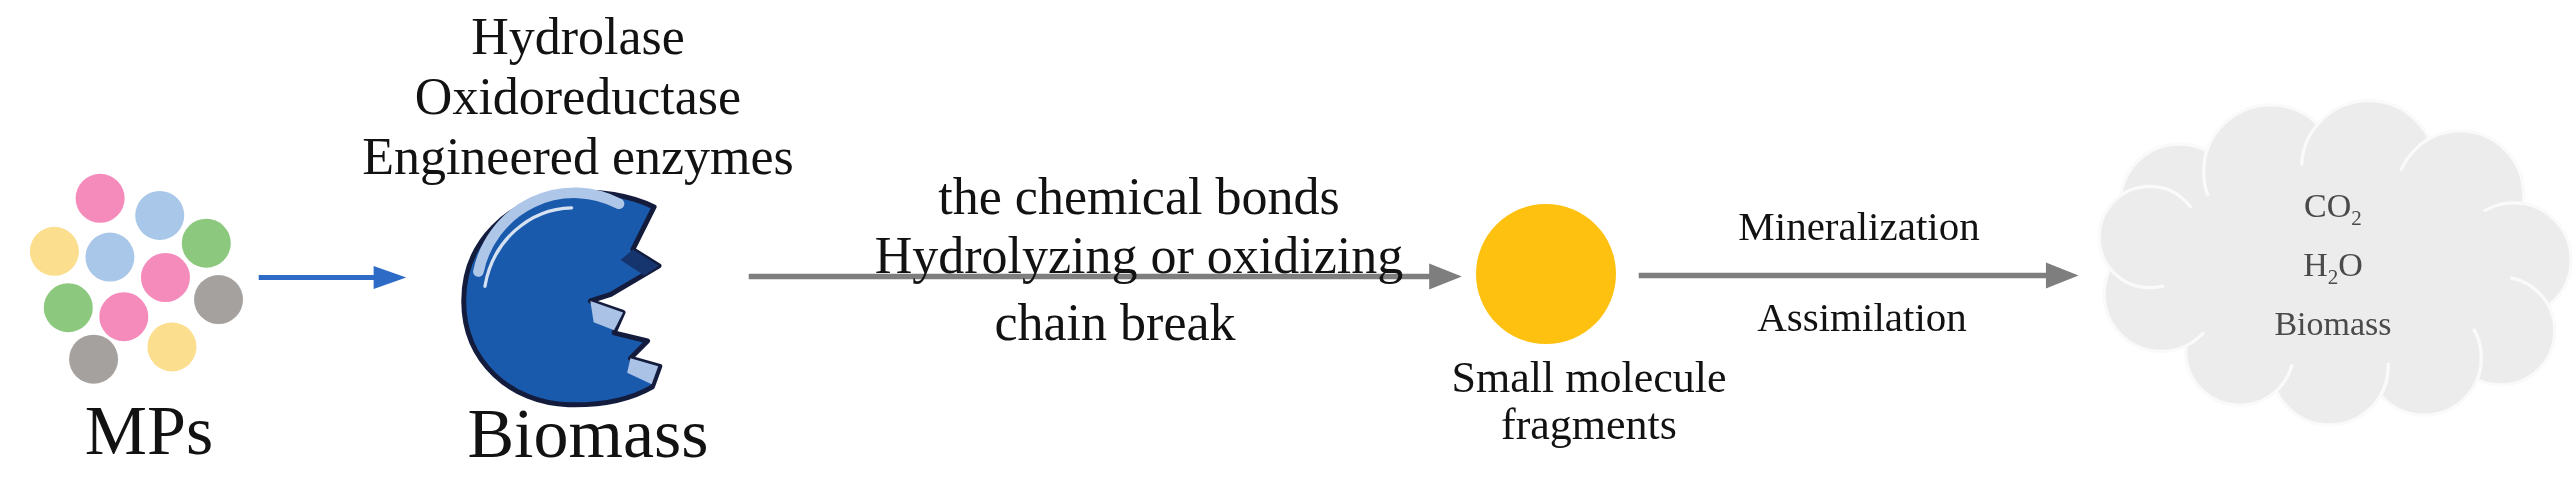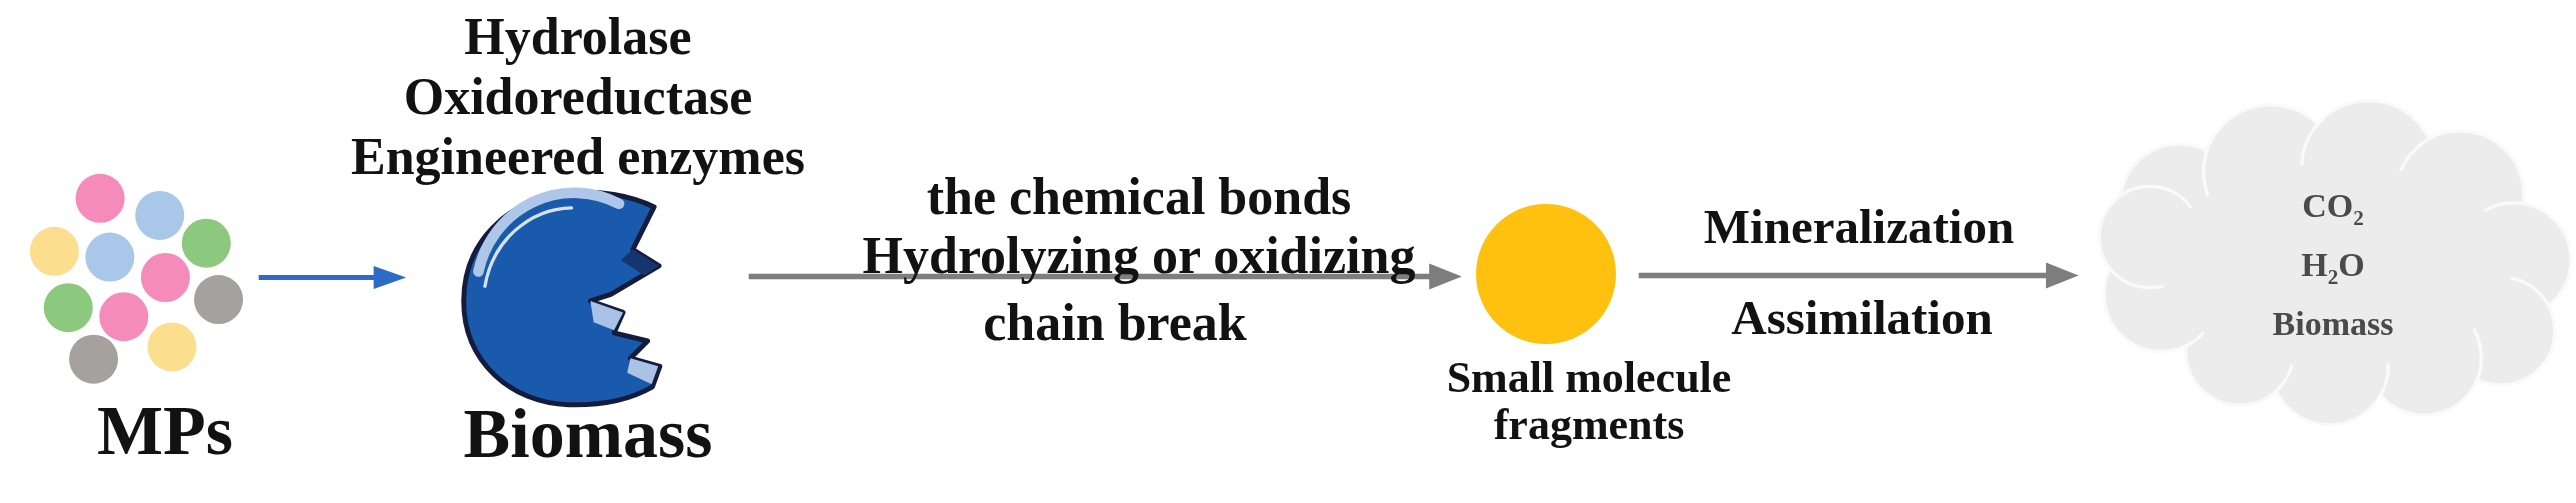--- a/index.html
+++ b/index.html
@@ -1,22 +1,22 @@
 <!DOCTYPE html>
 <html style="font-size:13px"><head>
 <meta charset="utf-8">
 <style>
   html,body{margin:0;padding:0;}
   .stage{position:relative;width:2576px;height:504px;background:#ffffff;overflow:hidden;
          font-family:"Liberation Serif","DejaVu Serif",serif;}
-  .label{position:absolute;font-weight:700;color:var(--ink,#121212);white-space:nowrap;
+  .label{position:absolute;font-weight:400;color:var(--ink,#121212);white-space:nowrap;
          transform:translateX(-50%);text-align:center;}
   .lbl-big{font-size:70px;line-height:74px;}
   .lbl-main{font-size:52px;line-height:60px;}
-  .lbl-mid{font-size:49px;line-height:57px;}
+  .lbl-mid{font-size:41px;line-height:57px;}
   .lbl-small{font-size:44px;line-height:47px;margin-left:45px;}
   .cloud-text{font-size:34px;line-height:59px;color:var(--cloud-ink,#4a4a4a);}
   .cloud-text sub{font-size:0.62em;line-height:0;}
   .abs{position:absolute;}
   .frag-circle{position:absolute;border-radius:50%;}
 </style>
 </head>
 <body style="--ink: #121212; --cloud-ink: #4A4A4A;">
 
 <div class="stage" style="background: rgb(255, 255, 255);">
@@ -30,21 +30,21 @@
         <circle cx="135" cy="315" r="30" fill="#A9C7E9"></circle>
         <circle cx="203" cy="340" r="30" fill="#F58BBB"></circle>
         <circle cx="268" cy="367" r="30" fill="#A5A19E"></circle>
         <circle cx="84" cy="377" r="30" fill="#8CC87D"></circle>
         <circle cx="152" cy="388" r="30" fill="#F58BBB"></circle>
         <circle cx="211" cy="425" r="30" fill="#FBDF8E"></circle>
         <circle cx="115" cy="440" r="30" fill="#A5A19E"></circle>
       </g>
   </svg>
 
-  <div class="label lbl-big" style="left:165px;top:394px;">MPs</div>
+  <div class="label lbl-big" style="left:149px;top:394px;">MPs</div>
 
   <svg class="abs" style="left:253px;top:261px;" width="163" height="33" viewBox="0 0 200 40">
     <line x1="7" y1="20" x2="152" y2="20" stroke-width="6" stroke="#2E6BC6"></line>
     <polygon points="148,6 188,20 148,34" fill="#2E6BC6"></polygon>
   </svg>
 
   <div class="label lbl-main" style="left:578px;top:6.5px;">
     <div>Hydrolase</div>
     <div>Oxidoreductase</div>
     <div>Engineered enzymes</div>

